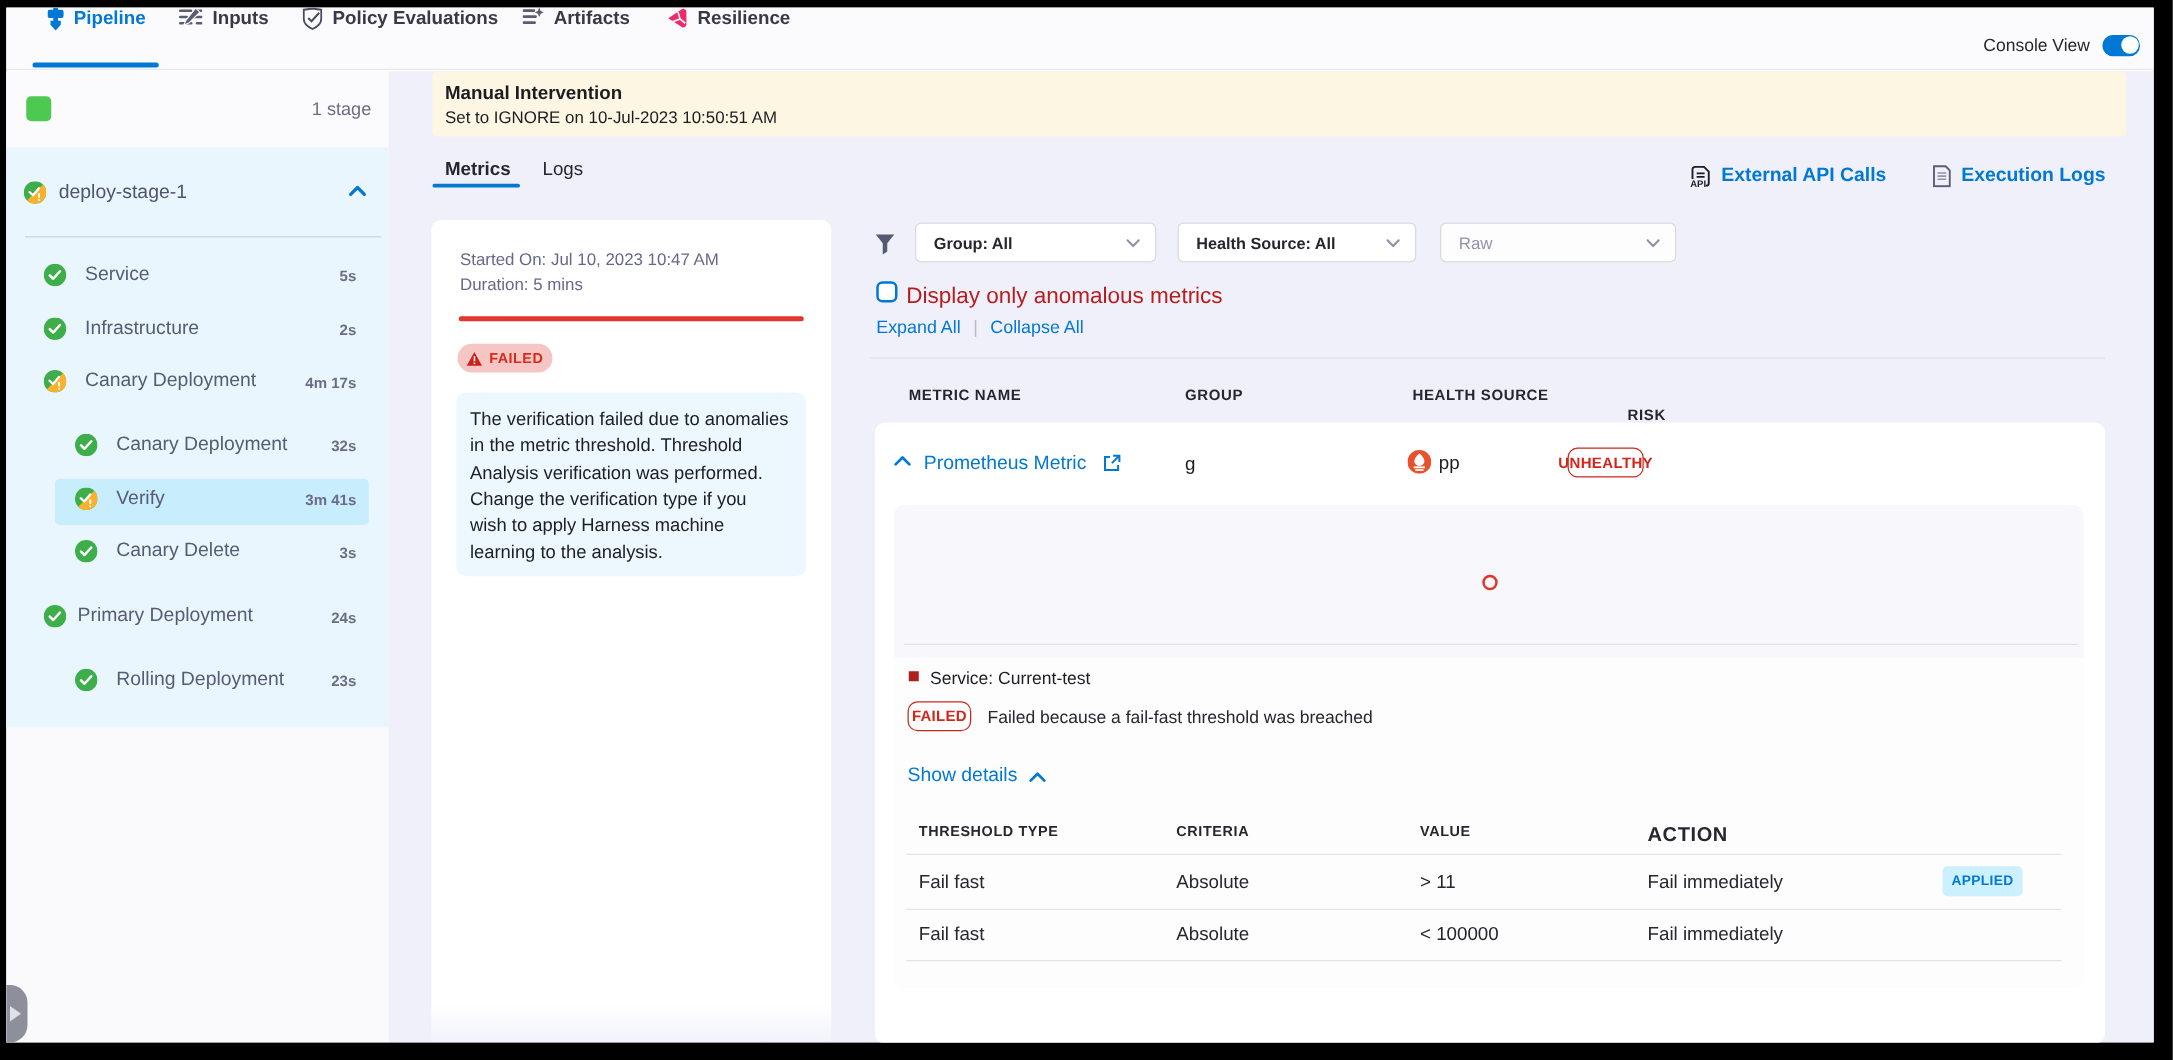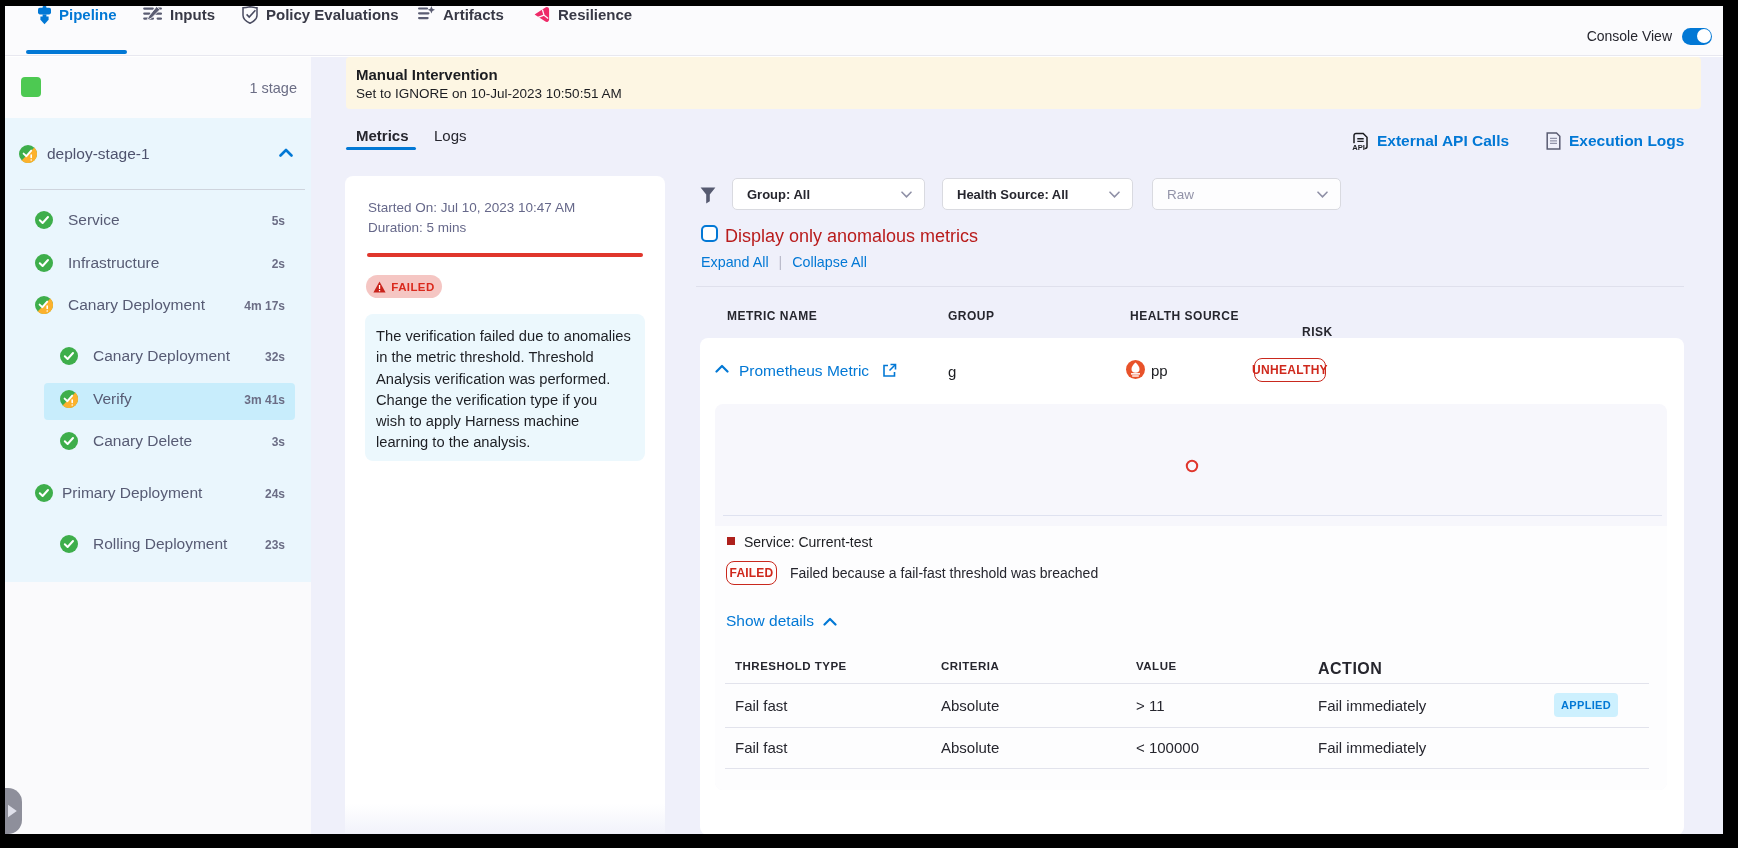--- a/index.html
+++ b/index.html
@@ -292,21 +292,21 @@
           <path d="M13 2 L7.5 7.5"></path>
         </svg>
       <div class="abs" style="left:248px; top:25px; font-size:15px; color:#1c1d21;">g</div>
       <svg class="abs" style="left:426px; top:22px;" width="19" height="19" viewBox="0 0 19 19">
           <circle cx="9.5" cy="9.5" r="9.5" fill="#e8522a"></circle>
           <path d="M9.5 2.6 c2.3 2 4 4.2 4 6.4 a4 3.8 0 0 1 -8 0 c0 -2.2 1.7 -4.4 4 -6.4 Z" fill="#fff"></path>
           <rect x="5" y="13.1" width="9" height="1.5" fill="#fff"></rect>
           <rect x="6.2" y="15.3" width="6.6" height="1.4" fill="#fff"></rect>
         </svg>
       <div class="abs" style="left:451px; top:24px; font-size:15px; color:#1c1d21;">pp</div>
-      <div class="redchip abs" style="left:554px; top:20px; width:72px; height:24px; font-size:12px; letter-spacing:0.3px;">UNHEALTHY</div>
+      <div class="redchip abs" style="left:554px; top:20px; width:61px; height:24px; font-size:12px; letter-spacing:0.3px;">UNHEALTHY</div>
 
       <div id="panel">
         <div id="panelwhite"></div>
         <svg class="abs" style="left:470px; top:55px;" width="14" height="14" viewBox="0 0 14 14">
             <circle cx="7" cy="7" r="5.2" fill="none" stroke="#e0362c" stroke-width="2"></circle>
           </svg>
         <div class="divline" style="left:8px; top:111px; width:939px; background:#dfe2f0;"></div>
 
         <div class="abs" style="left:12px; top:133px; width:8px; height:8px; background:#ae201c;"></div>
         <div class="abs" style="left:29px; top:130px; font-size:14px; color:#1c1d21;">Service: Current-test</div>

